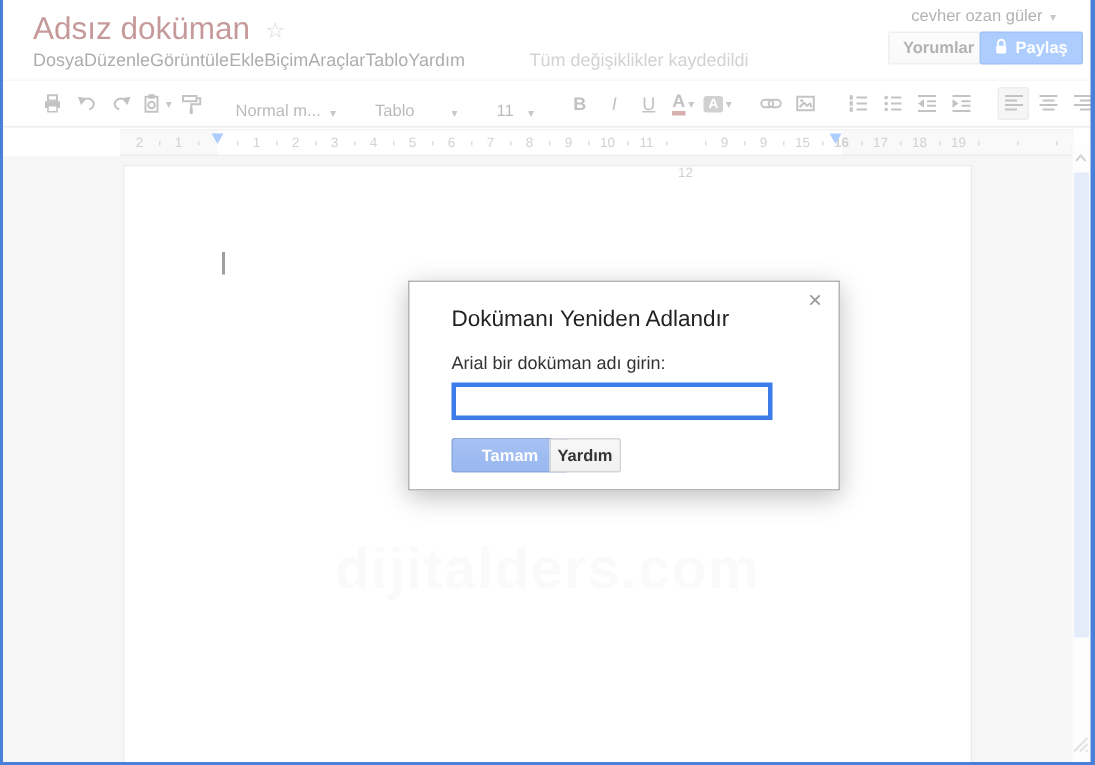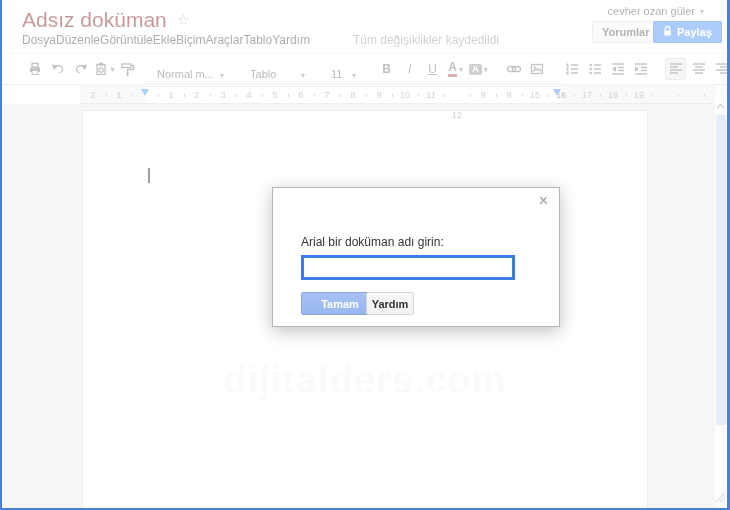--- a/index.html
+++ b/index.html
@@ -376,20 +376,21 @@
     <svg width="12" height="12" viewBox="0 0 12 12">
         <path d="M11 2 L2 11 M11 6 L6 11 M11 10 L10 11" stroke="#bdbdbd" stroke-width="1.3" fill="none"></path>
       </svg>
   </div>
 </div>
 
 <div class="overlay"></div>
 
 <div class="dialog">
   <span class="dlg-close">×</span>
+  <div class="dlg-title">Dokümanı Yeniden Adlandır</div>
   <div class="dlg-label">Arial bir doküman adı girin:</div>
   <input class="dlg-input" type="text" value="" style="">
   <div class="dlg-btn dlg-ok">Tamam</div>
   <div class="dlg-btn dlg-cancel">Yardım</div>
 </div>
 
 <div class="frame l"></div>
 <div class="frame r"></div>
 <div class="frame b"></div>
 

